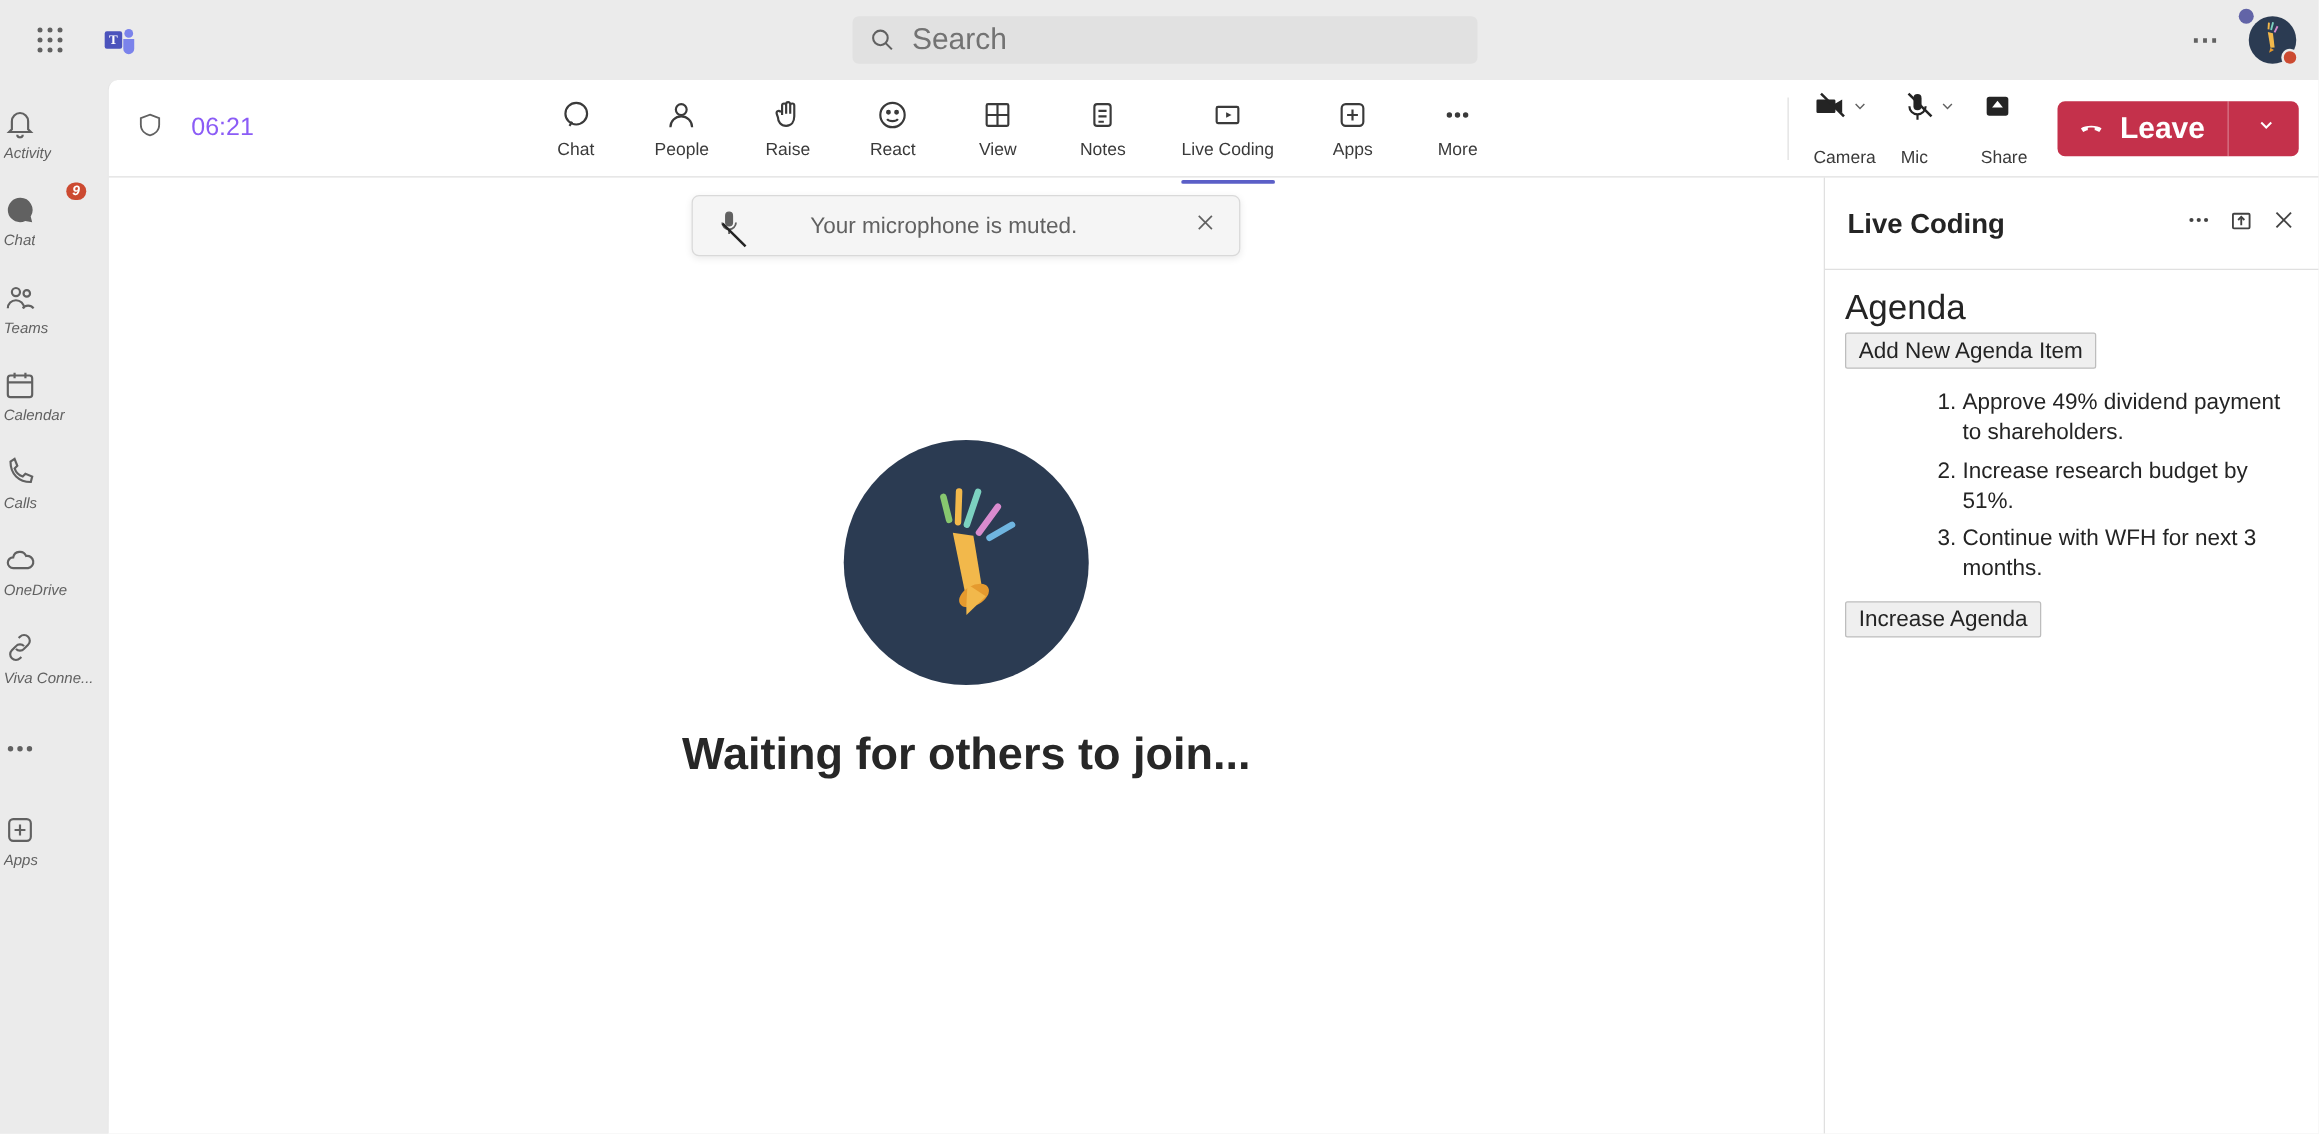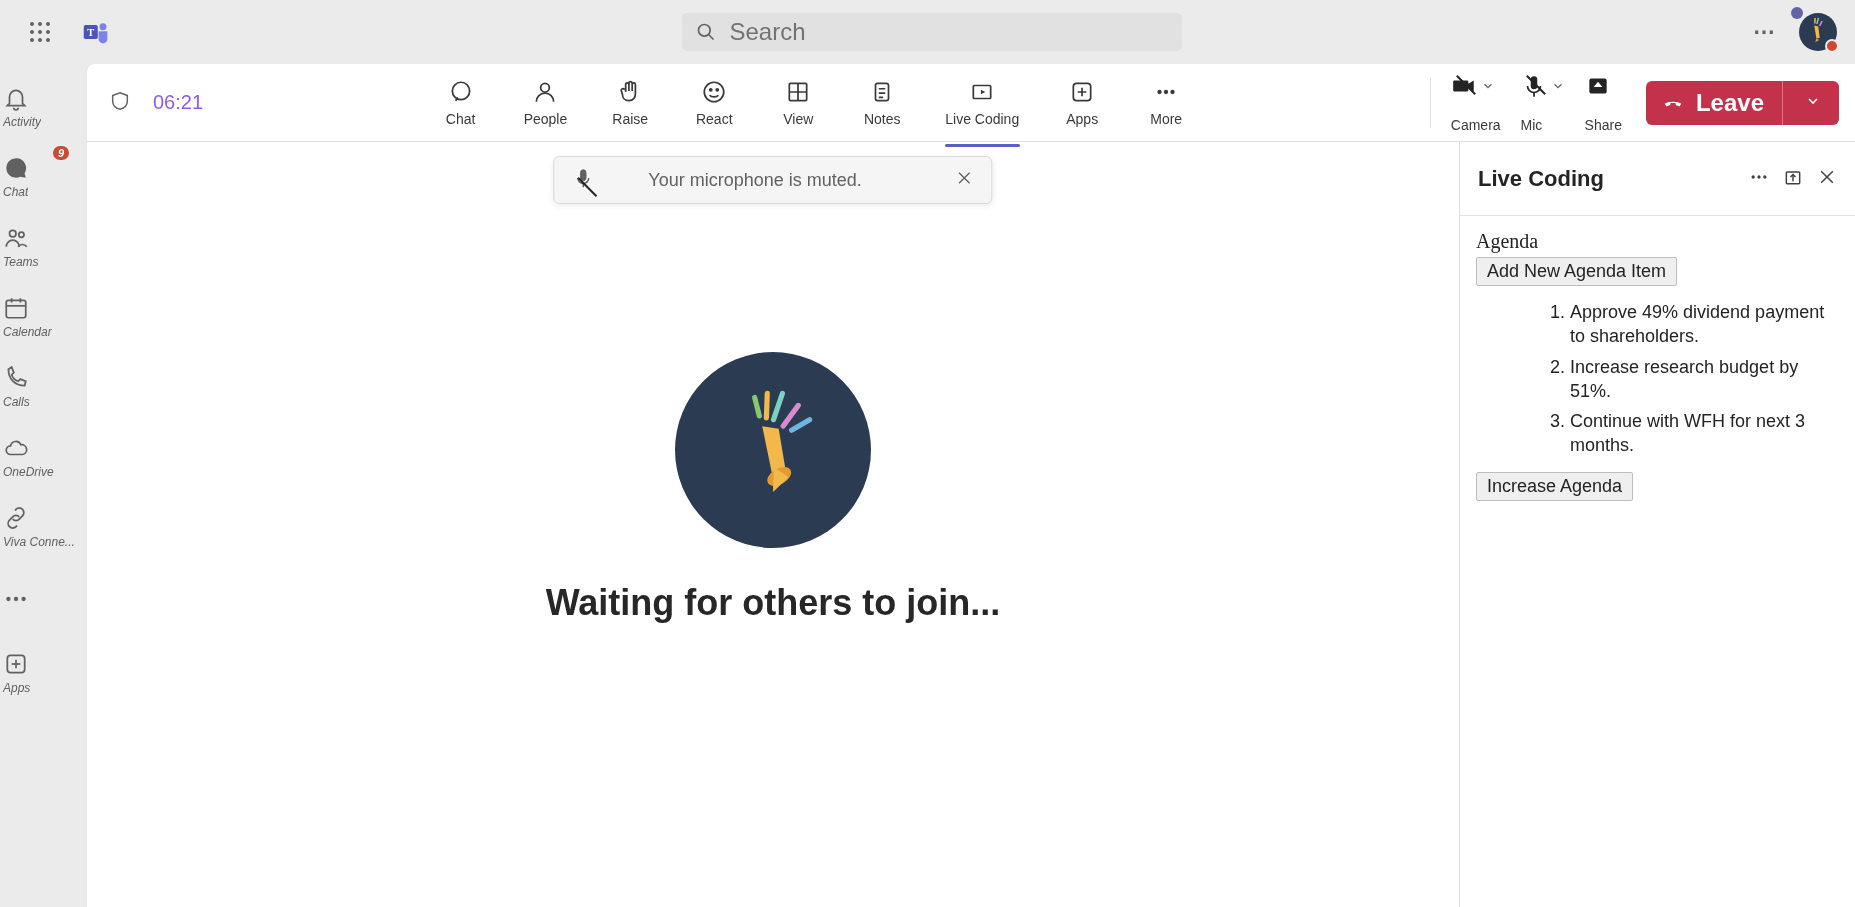--- a/index.html
+++ b/index.html
@@ -74,21 +74,21 @@
   .big-avatar { margin-top:210px; width:196px; height:196px; border-radius:50%; background:#2b3b52; display:flex; align-items:center; justify-content:center;}
   .waiting { margin-top:34px; font-size:36px; font-weight:600; color:#272727;}
   
   
   .panel { width:396px; border-left:1px solid #e0e0e0; display:flex; flex-direction:column;}
   .panel-head { height:74px; border-bottom:1px solid #e0e0e0; display:flex; align-items:center; padding:0 18px; gap:14px;}
   .panel-title { font-size:22px; font-weight:700; flex:1;}
   .panel-head .icon { cursor:pointer;}
   .panel-head .icon svg { width:20px; height:20px; stroke:#424242; fill:none; stroke-width:1.8;}
   .panel-body { padding:14px 16px; font-size:18px; color:#242424; flex:1;}
-  .agenda-head { font-size:20px; margin-bottom:4px;font-family:Liberation Serif, serif;}
+  .agenda-head { font-size:28px; margin-bottom:4px;}
   .wbtn { display:inline-block; border:1px solid #bdbdbd; background:#efefef; padding:3px 10px; font-size:18px; cursor:pointer; border-radius:2px;}
   .agenda-list { margin:14px 0 14px 68px; padding-left:26px;}
   .agenda-list li { margin-bottom:6px; line-height:1.35;}
   
   .slash { position:relative;}
   .slash::after { content:""; position:absolute; left:2px; top:11px; width:26px; height:2px; background:#242424; transform:rotate(45deg);}
   
 </style>
 </head>
 <body>

